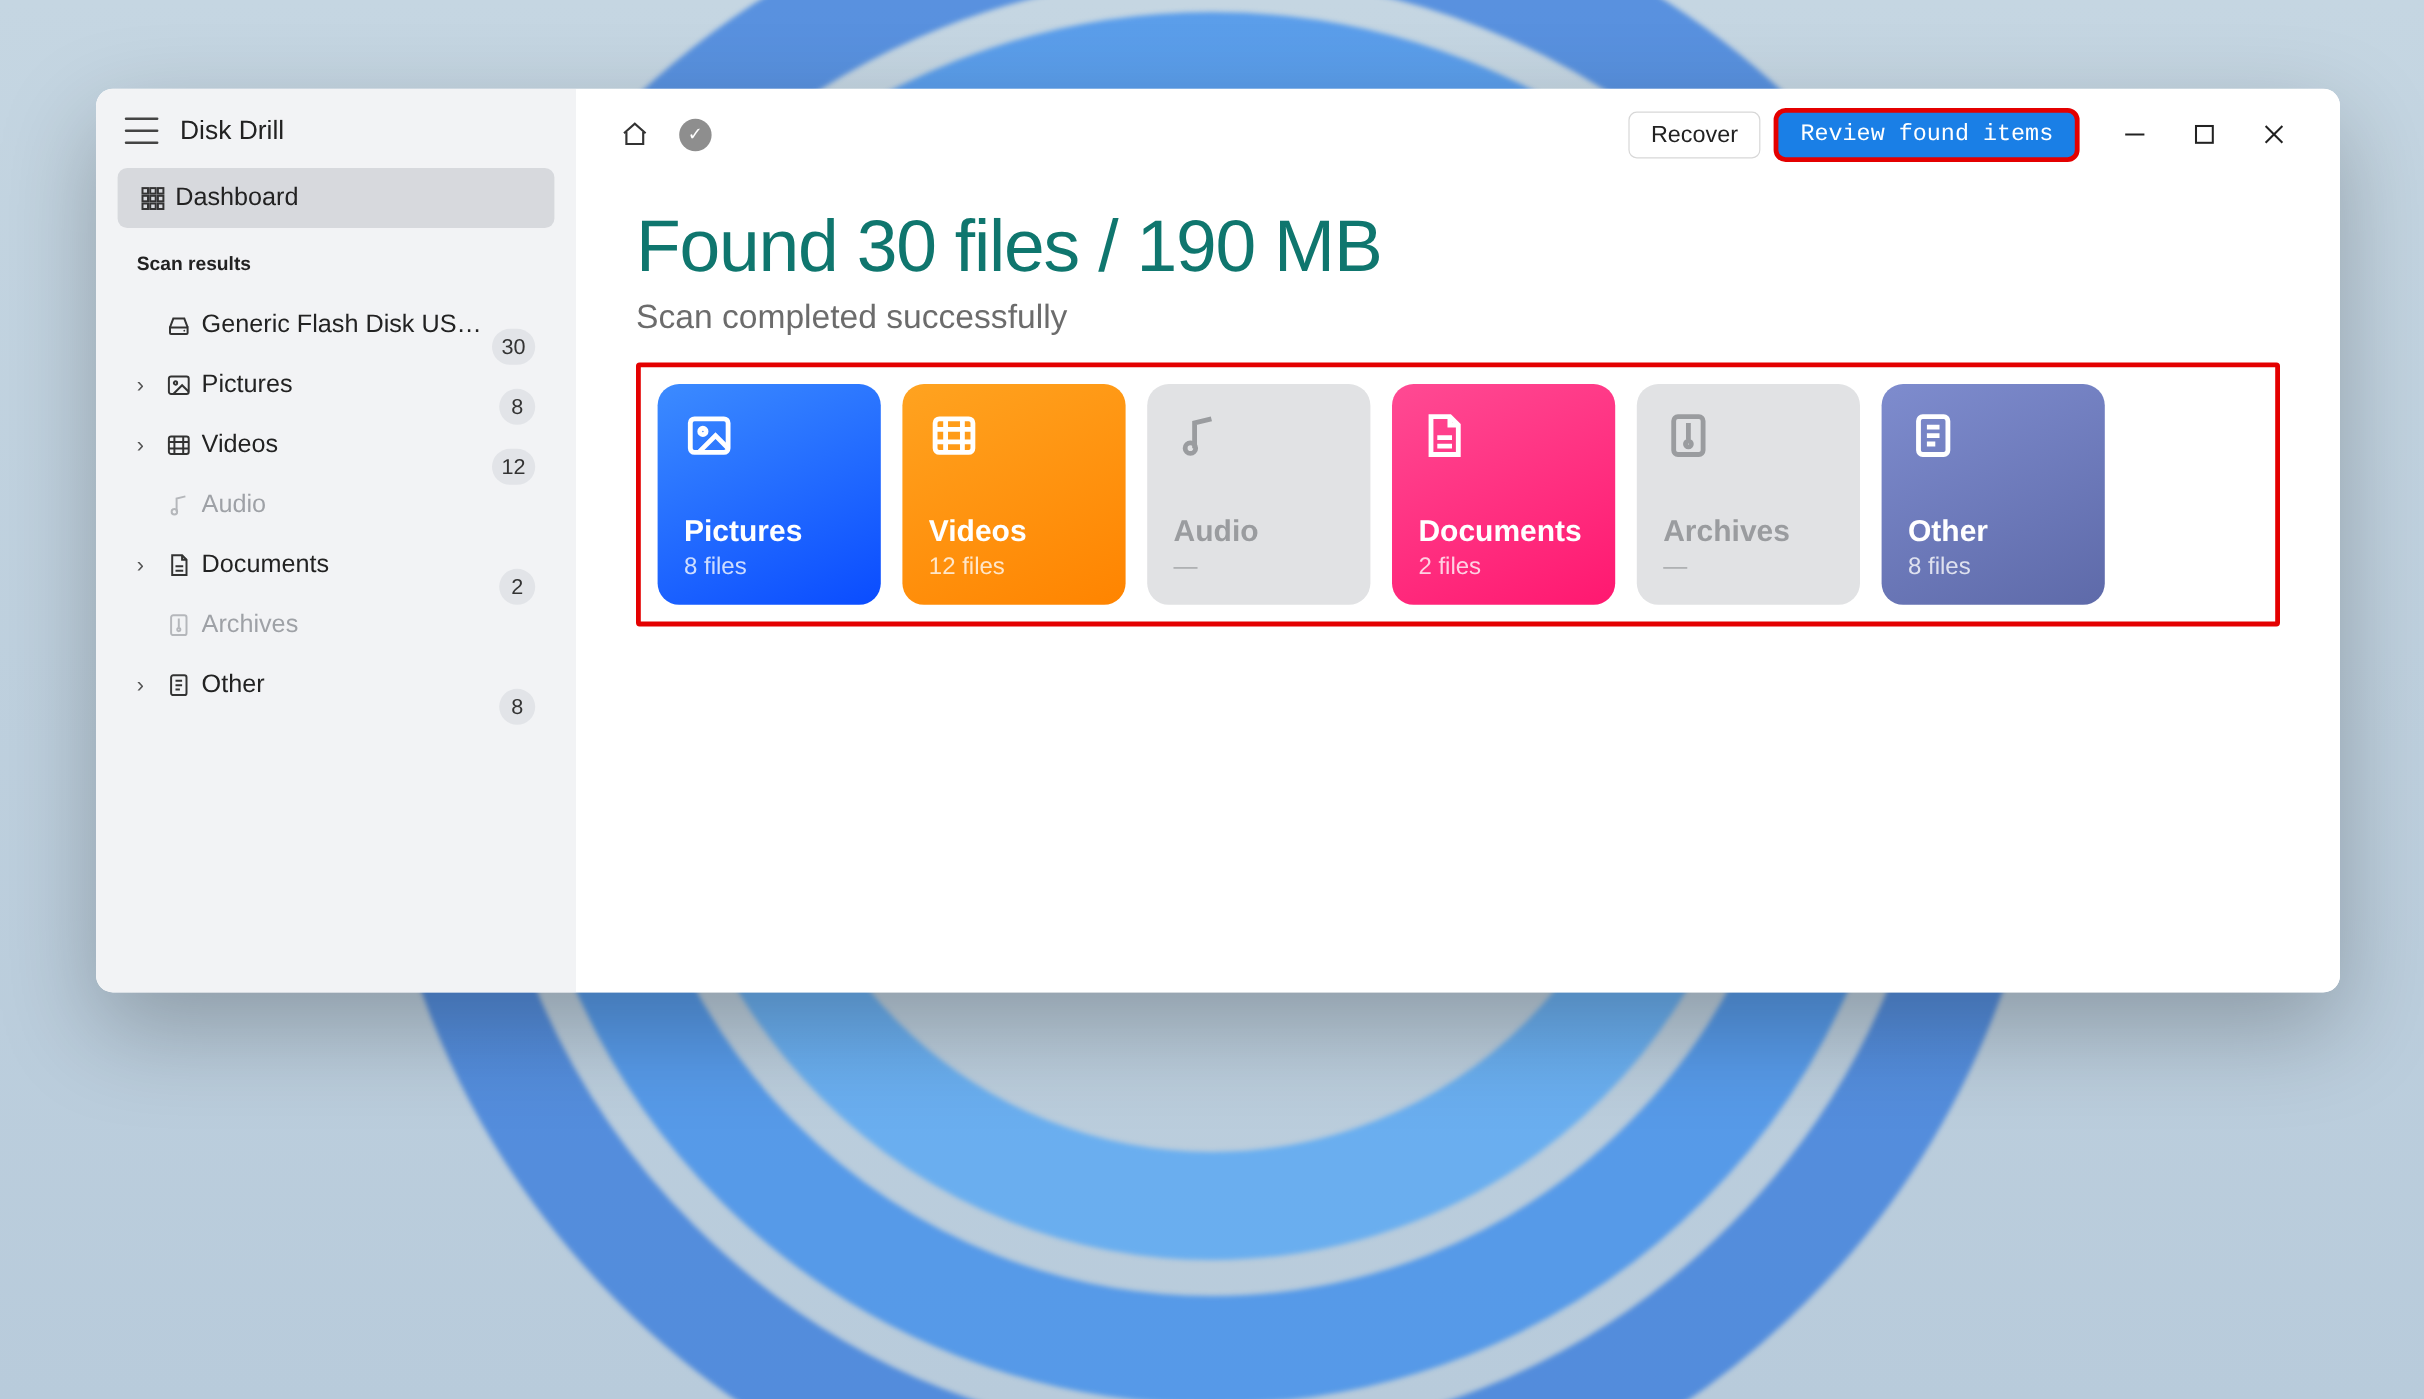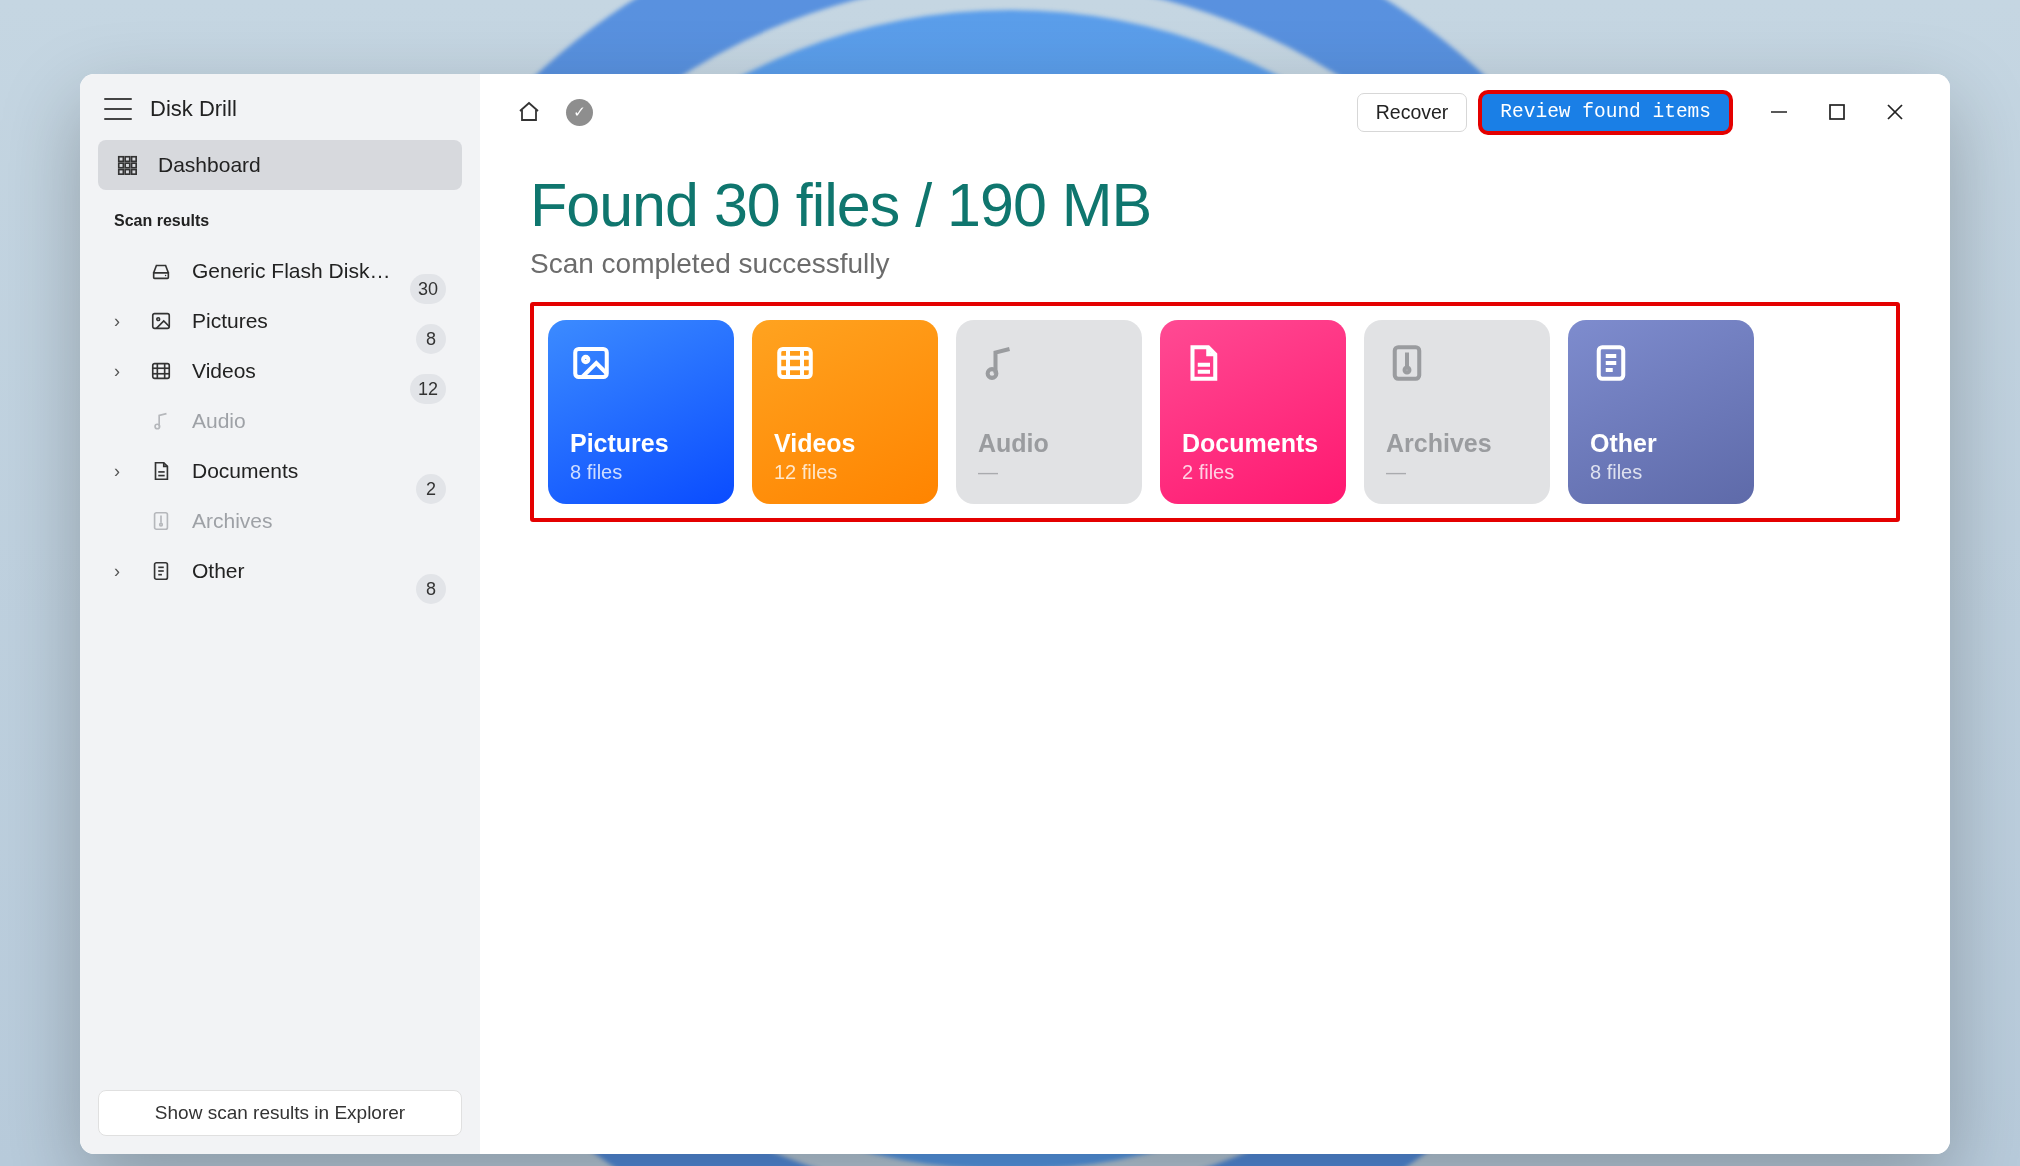--- a/index.html
+++ b/index.html
@@ -14,36 +14,36 @@
 }
 .wallpaper-swirl .ring {
   position:absolute; border-radius:50%;
   border:90px solid rgba(0,120,255,.55);
   filter:blur(2px);
 }
 .wallpaper-swirl .r1 { left:0; top:0; width:1400px; height:1400px; border-color:rgba(0,90,220,.55);}
 .wallpaper-swirl .r2 { left:120px; top:120px; width:1160px; height:1160px; border-color:rgba(20,120,240,.6);}
 .wallpaper-swirl .r3 { left:240px; top:240px; width:920px; height:920px; border-color:rgba(40,150,255,.55);}
 .window {
-  position:absolute; left:80px; top:74px; width:1870px; height:1080px;
+  position:absolute; left:80px; top:74px; width:1870px; height:753px;
   background:#fff; border-radius:14px;
   box-shadow:0 30px 80px rgba(0,0,0,.25);
   display:flex; overflow:hidden;justify-content:flex-end;
 }
 .sidebar {
   width:400px; background:#f2f3f5; display:flex; flex-direction:column;
   border-top-left-radius:14px; border-bottom-left-radius:14px;
 }
 .sb-top { display:flex; align-items:center; gap:18px; padding:22px 20px 18px 24px; }
 .hamburger { width:28px; height:22px; display:flex; flex-direction:column; justify-content:space-between; cursor:pointer;}
 .hamburger span { height:2px; background:#444; border-radius:1px;}
 .app-title { font-size:22px; color:#222; font-weight:500;}
 .sb-nav { padding:0 18px; display:flex; flex-direction:column; gap:3px;}
 .sb-item {
-  height:50px; display:flex; align-items:center; gap:18px; padding:0 16px;
+  height:50px; display:flex; align-items:center; gap:6px; padding:0 16px;
   border-radius:8px; font-size:21px; color:#222; cursor:pointer; position:relative;
 }
 .sb-item.active { background:#d7d9dd; font-weight:500;}
 .sb-item.section-head { font-weight:700; font-size:16px; height:44px; margin-top:6px; cursor:default;}
 .sb-item .chev { width:16px; color:#555; font-size:18px;}
 .sb-item .icon { width:26px; display:flex; justify-content:center;}
 .sb-item .icon svg { width:22px; height:22px; fill:none; stroke:#333; stroke-width:1.8;}
 .sb-item.disabled { color:#9ea1a6;}
 .sb-item.disabled .icon svg { stroke:#b5b7bb;}
 .sb-item .label { flex:1; white-space:nowrap; overflow:hidden; text-overflow:ellipsis;}
@@ -224,23 +224,20 @@
                 <line x1="9" y1="8" x2="15" y2="8"></line>
                 <line x1="9" y1="12" x2="15" y2="12"></line>
                 <line x1="9" y1="16" x2="13" y2="16"></line>
               </svg>
             </span>
             <span class="label">Other</span>
             <span class="badge">8</span>
           </div>
         </div>
     </nav>
-    <div class="sb-footer">
-      <button class="explorer-btn">Show scan results in Explorer</button>
-    </div>
   </aside>
 
   <section class="main">
     <div class="toolbar">
       <div class="tb-left">
         <div class="tb-icon">
           <svg viewBox="0 0 24 24">
               <path d="M3 11L12 3l9 8"></path>
               <path d="M5 10v10h14V10"></path>
             </svg>

